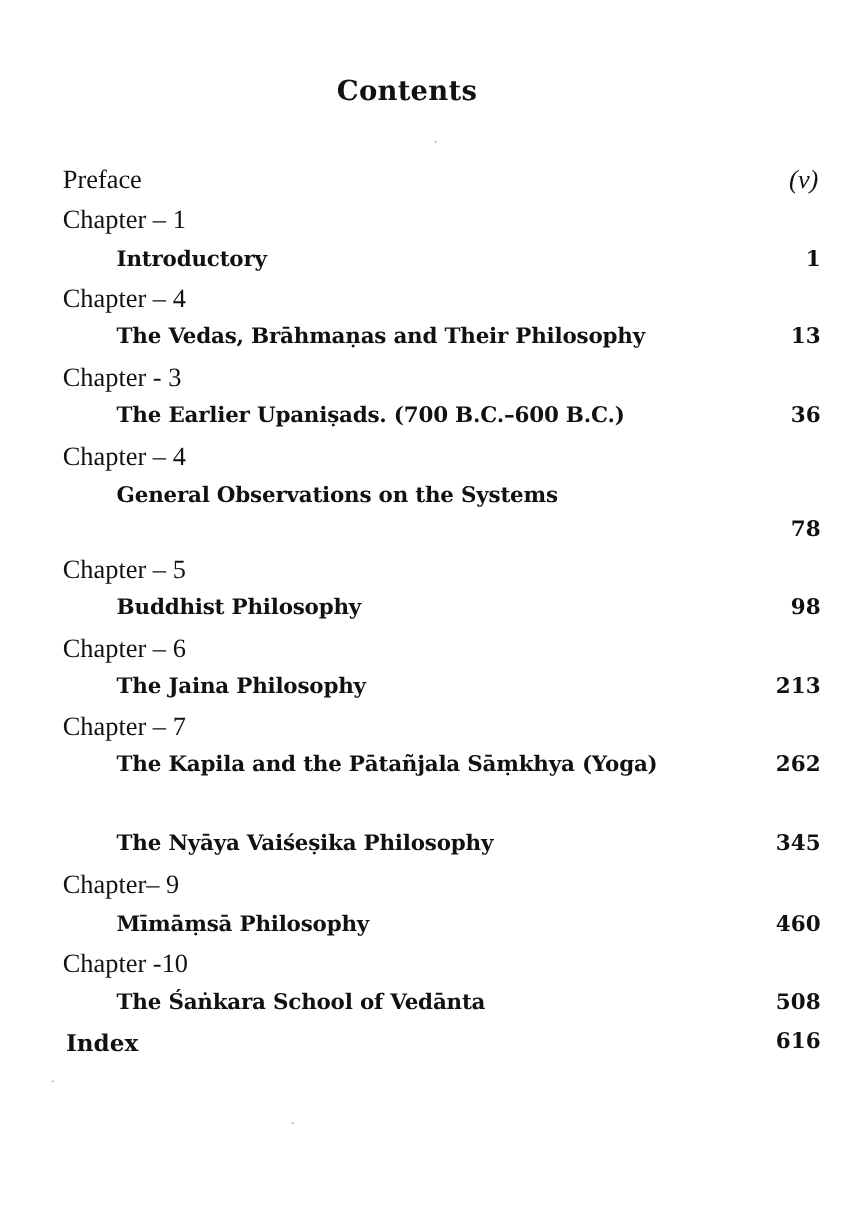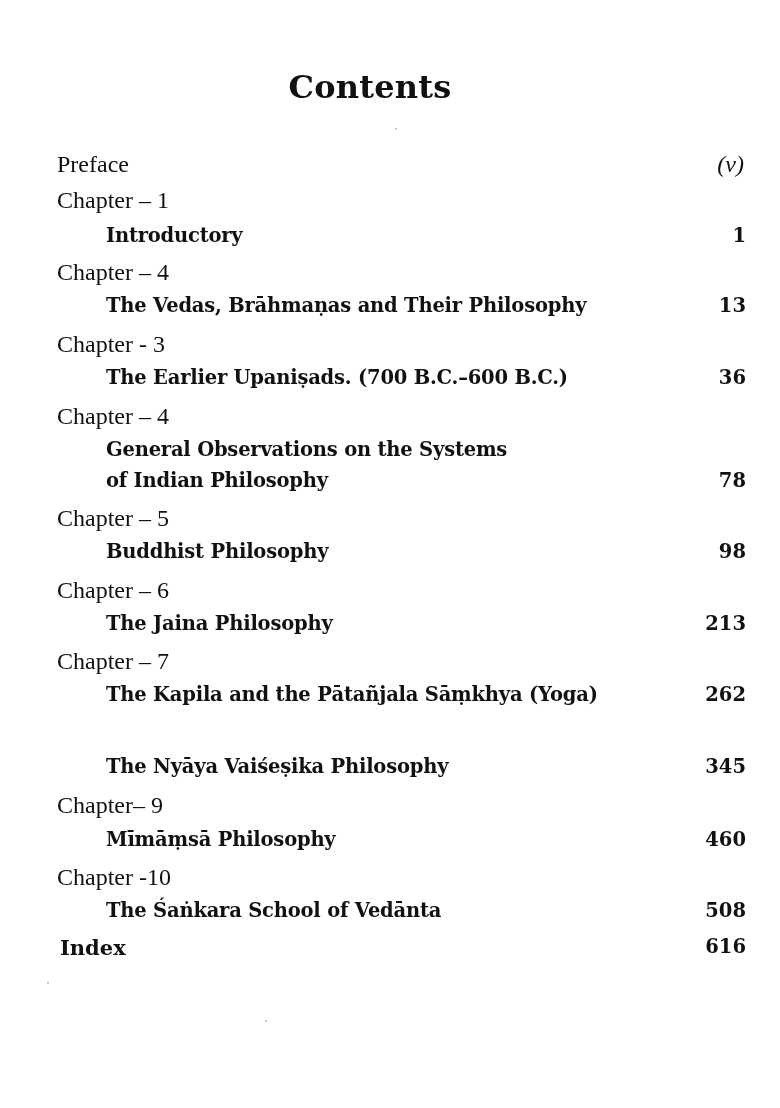--- a/index.html
+++ b/index.html
@@ -10,21 +10,21 @@
       font-family: "Liberation Serif", "DejaVu Serif", serif;
       position: relative;
       overflow: hidden;
     }
     .page { position: absolute; left: 0; top: 0; width: 780px; height: 1108px; }
     .title {
       position: absolute; left: 0; width: 740px; top: 68px;
       text-align: center;
       font-family: "DejaVu Serif", serif;
       font-weight: bold;
-      font-size: 32px;
+      font-size: 25px;
       letter-spacing: 0.2px;
     }
     .row {
       position: absolute;
       left: 0; width: 780px;
       height: 34px;
       padding-left: 16px;
     }
     .label {
       position: absolute;
@@ -77,21 +77,20 @@
     <span class="page-num">36</span>
   </div>
 
   <div class="row" style="top:403px">
     <span class="label chap">Chapter – 4</span>
   </div>
   <div class="row" style="top:438px">
     <span class="label entry">General Observations on the Systems</span>
   </div>
   <div class="row" style="top:469px">
-    <span class="label entry">of Indian Philosophy</span>
     <span class="page-num">78</span>
   </div>
 
   <div class="row" style="top:505px">
     <span class="label chap">Chapter – 5</span>
   </div>
   <div class="row" style="top:540px">
     <span class="label entry">Buddhist Philosophy</span>
     <span class="page-num">98</span>
   </div>

